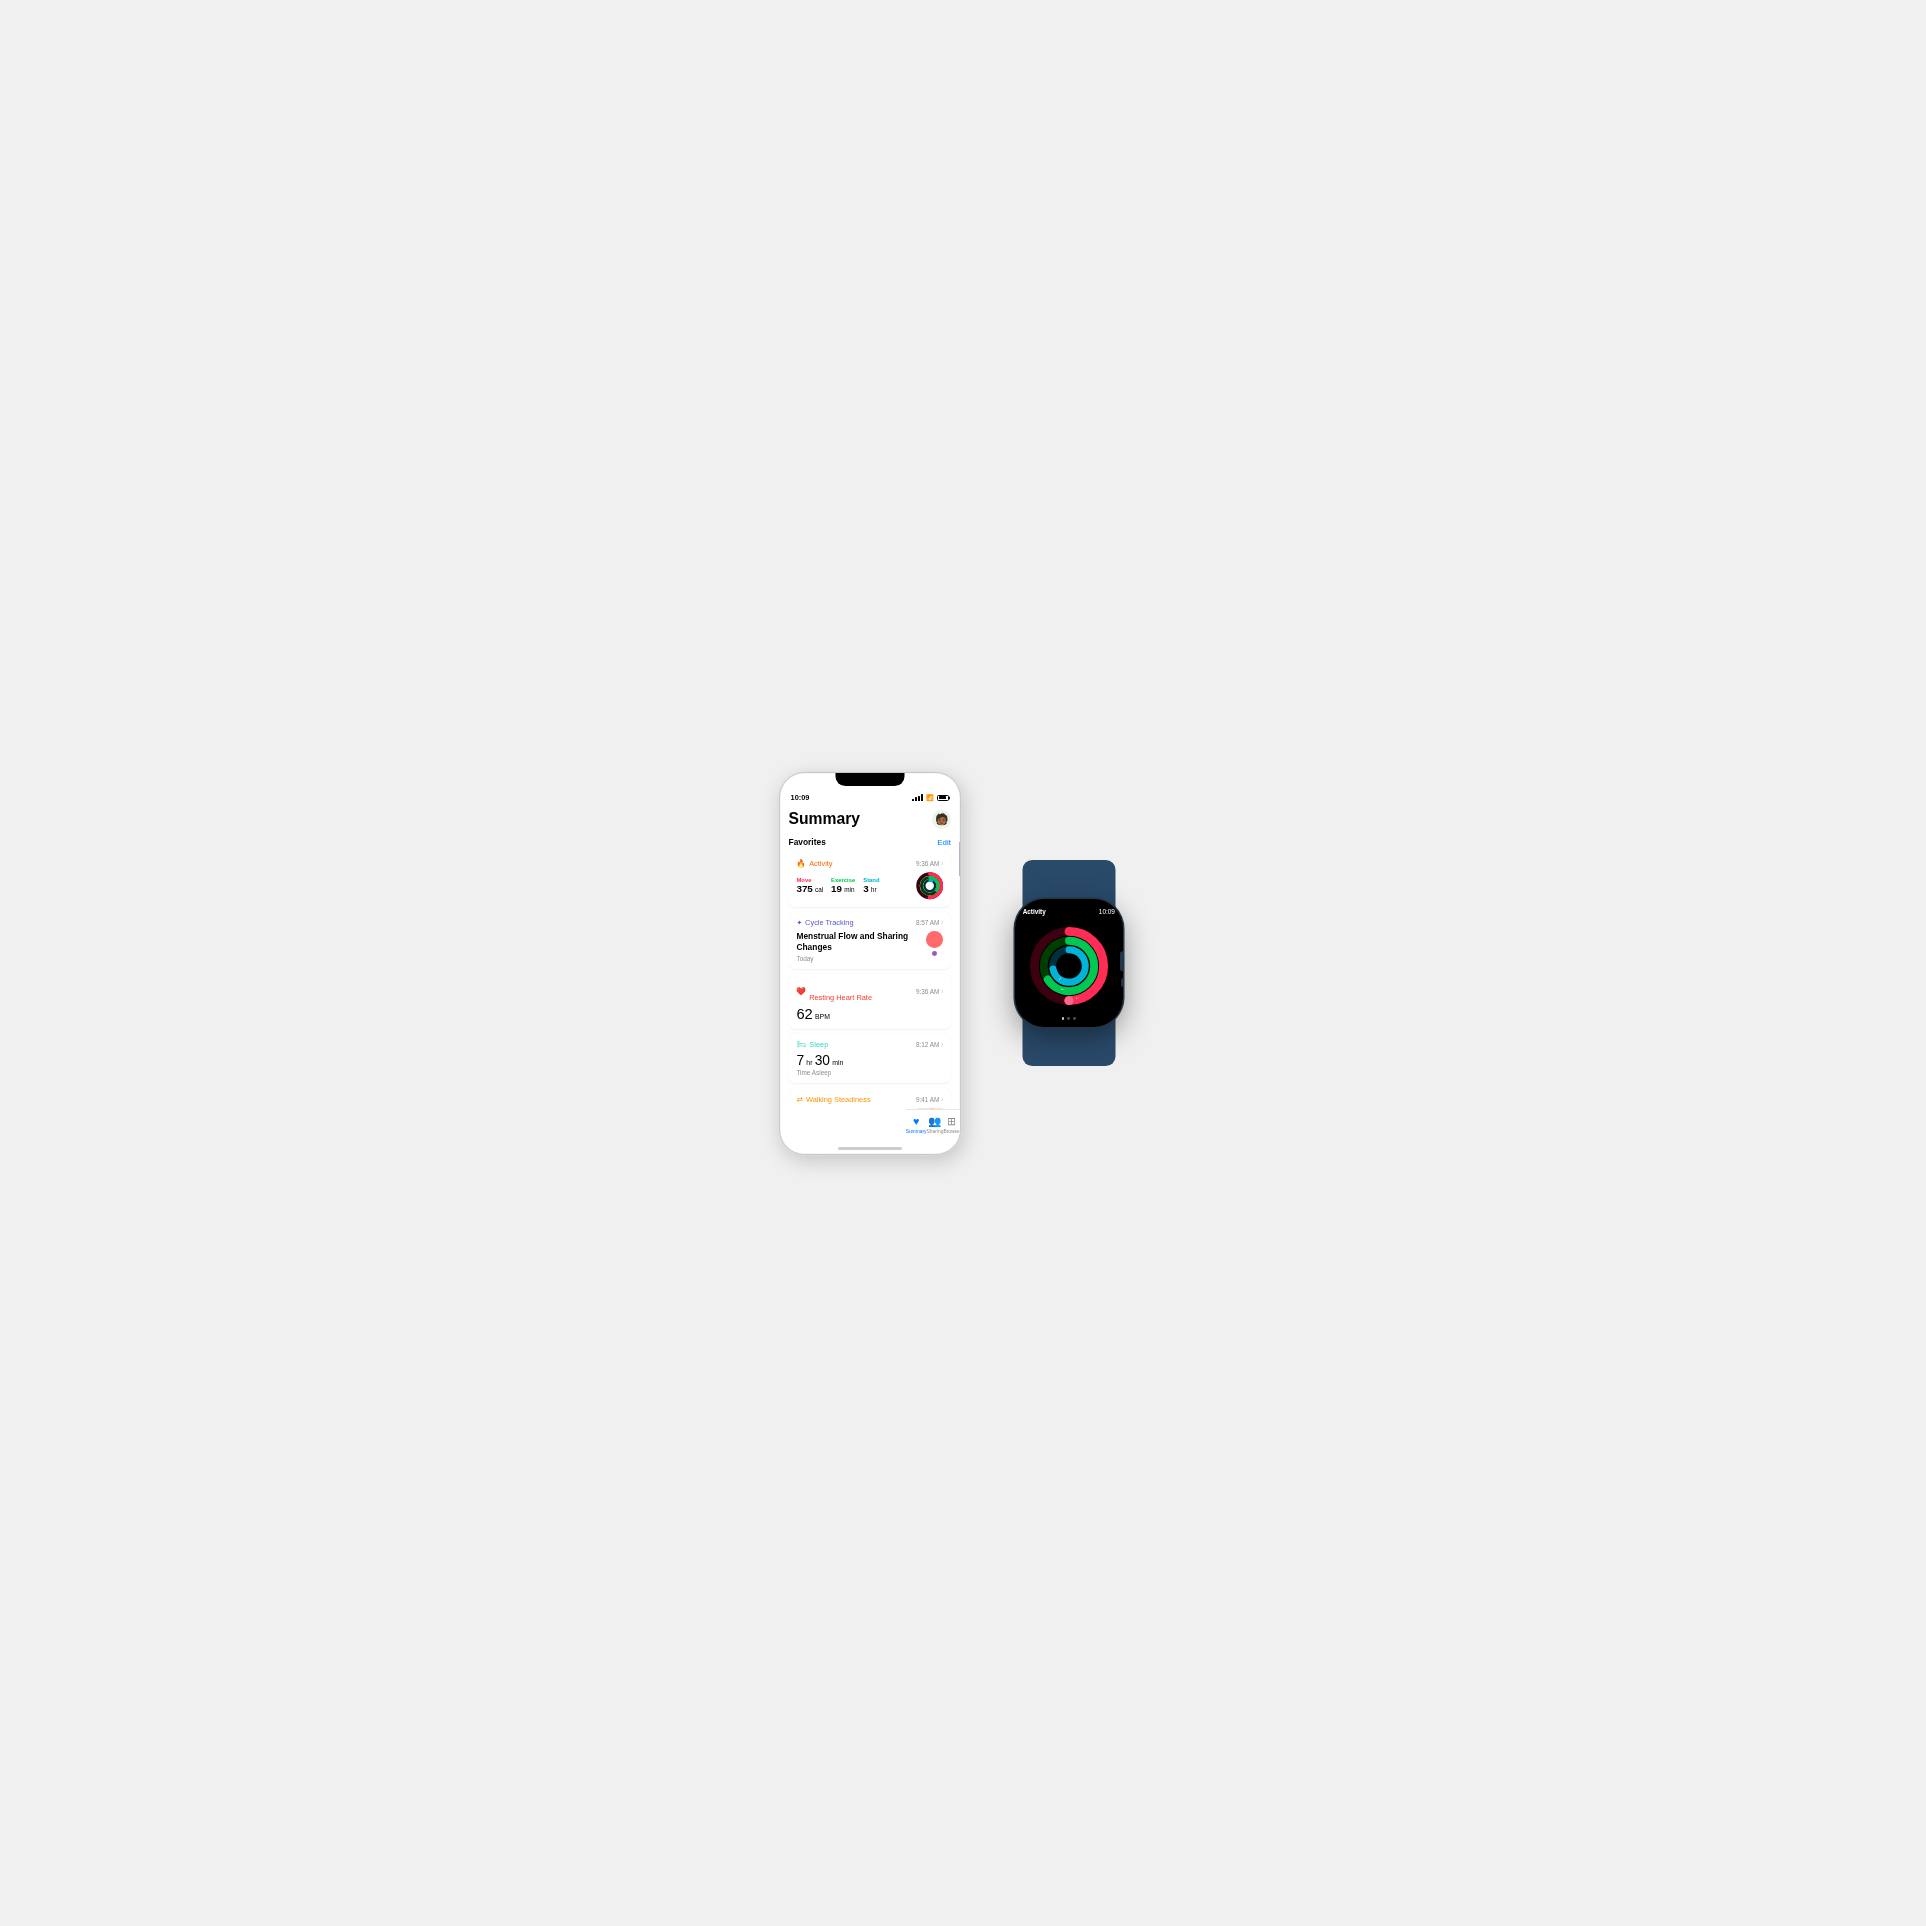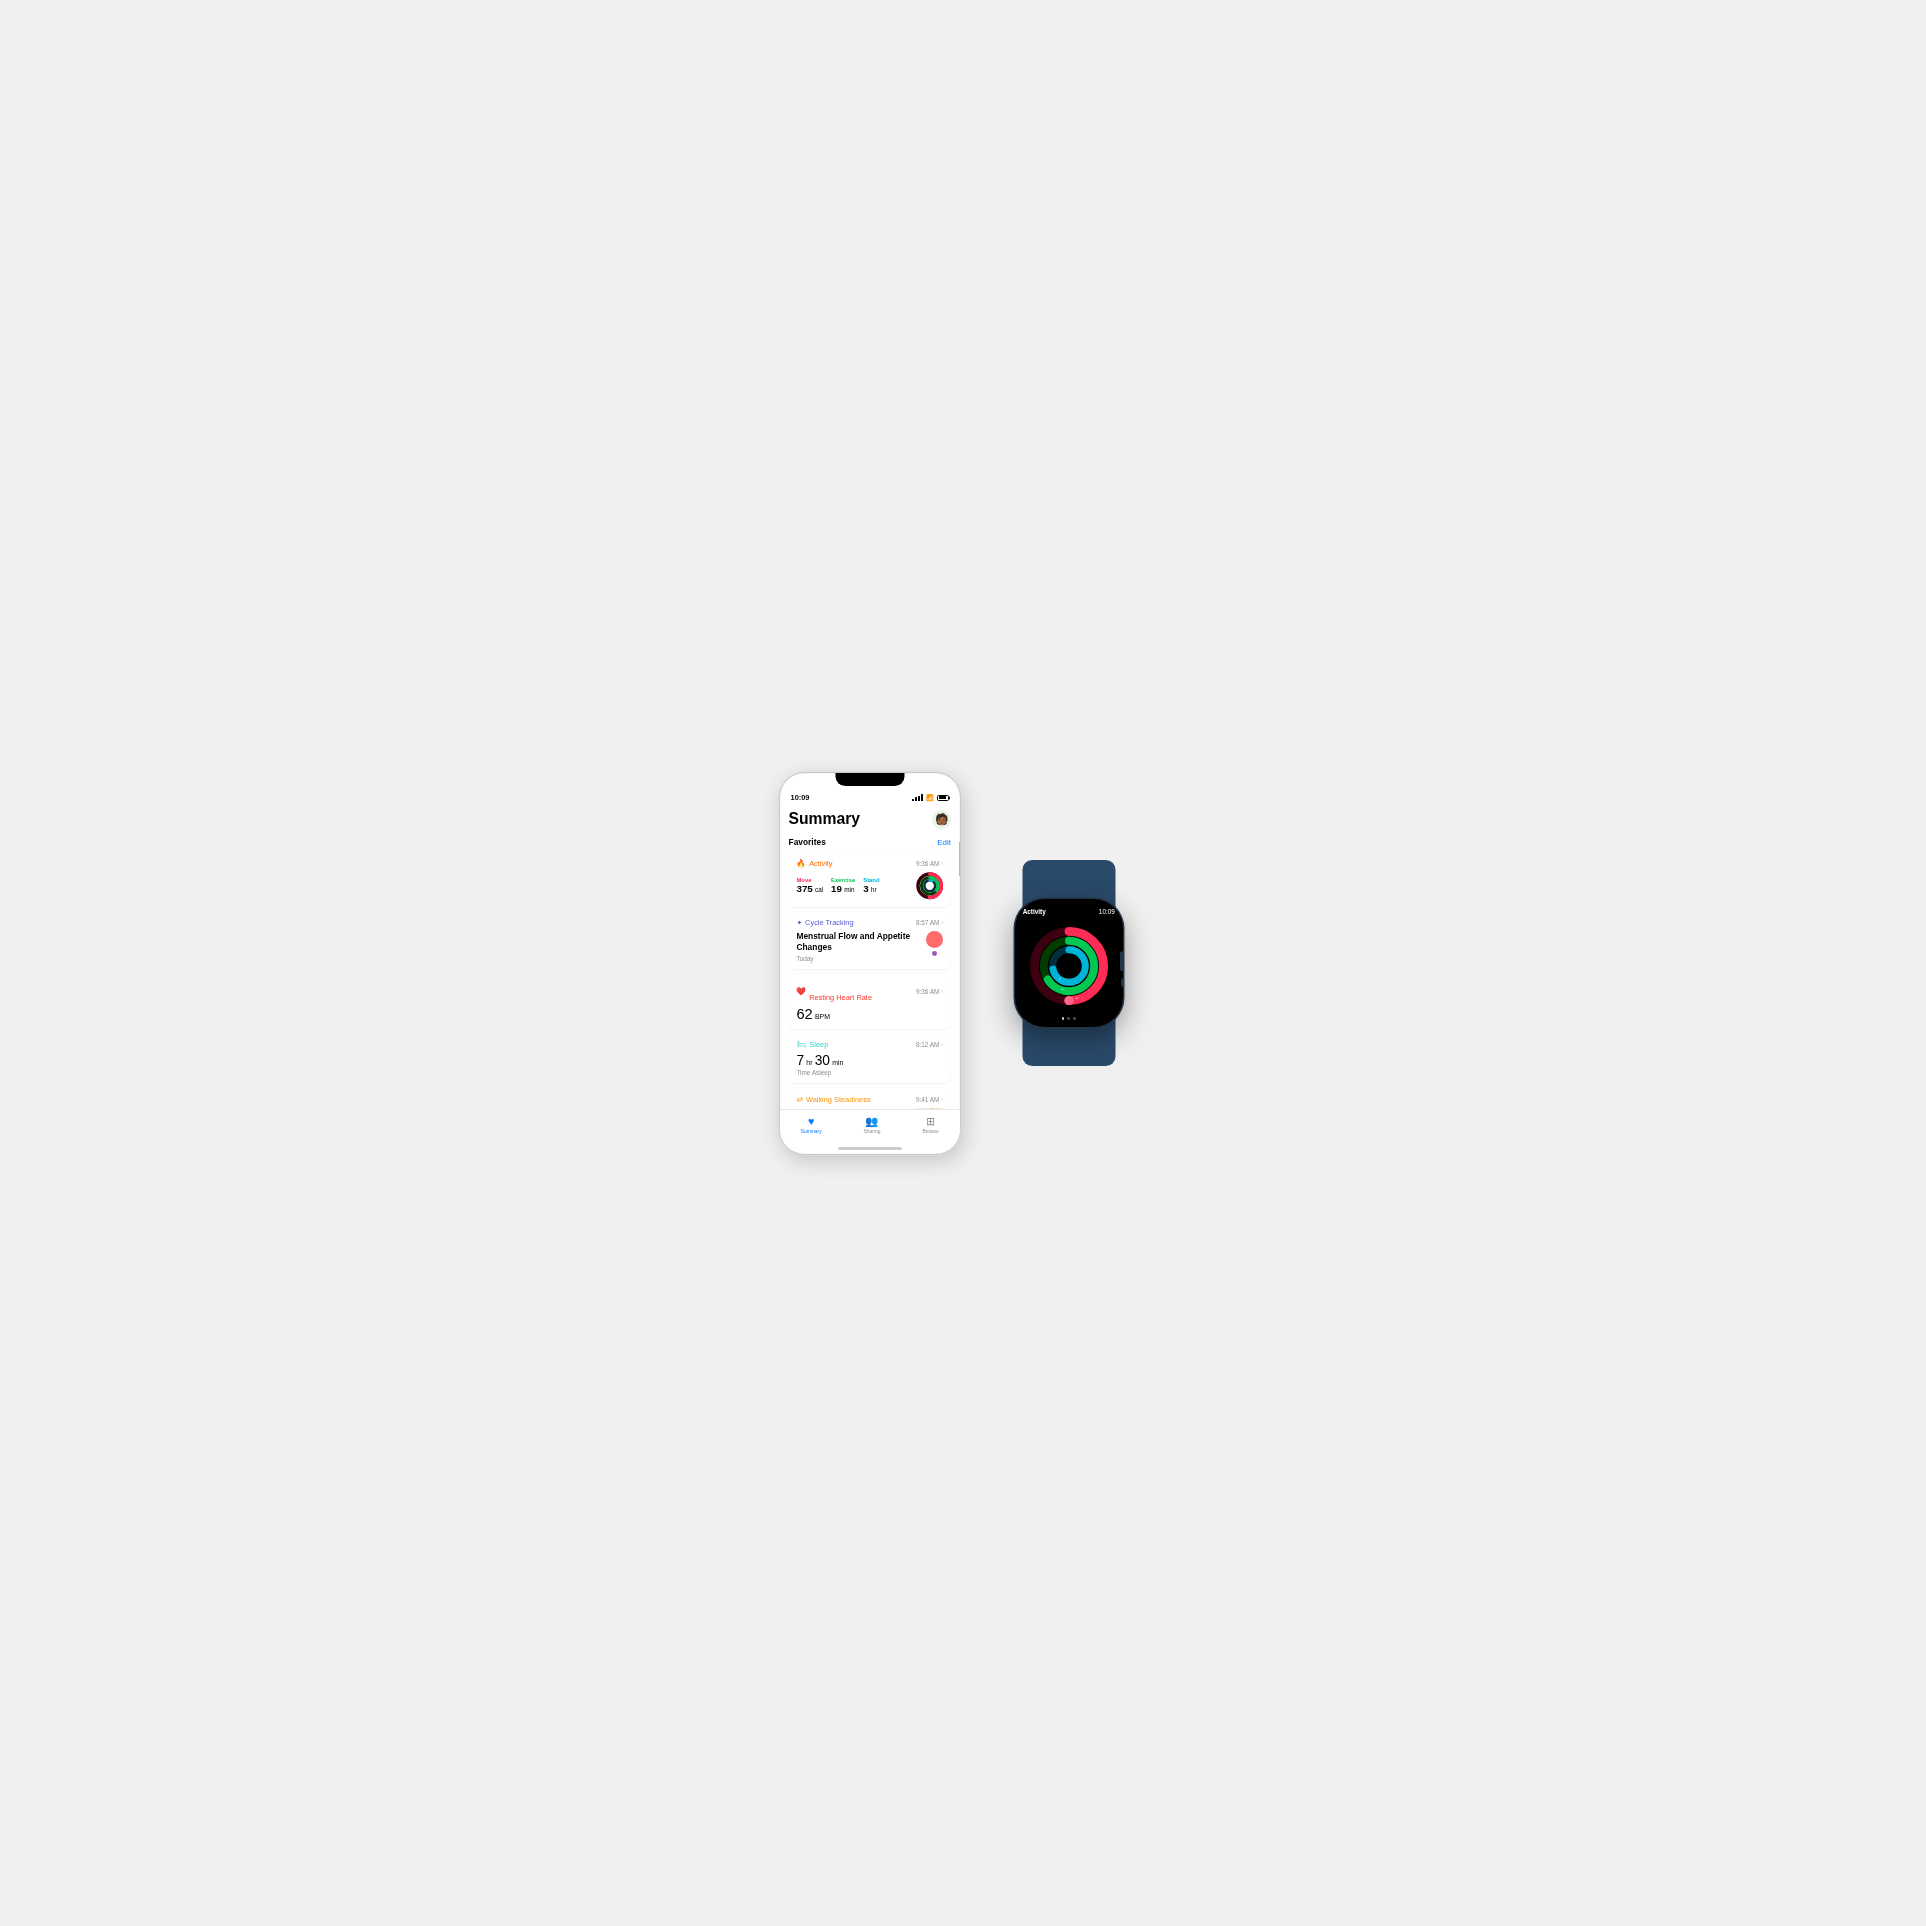--- a/index.html
+++ b/index.html
@@ -141,20 +141,21 @@
       border-radius: 0.5px;
     }
 
     
     .phone-content {
       flex: 1;
       overflow: hidden;
       padding: 0;
       display: flex;
       flex-direction: column;
+      align-items: flex-end;
     }
     .scroll-area {
       flex: 1;
       overflow-y: auto;
       padding: 4.9px 8.8px 4.9px;
       scrollbar-width: none;
     }
     .scroll-area::-webkit-scrollbar { display: none; }
 
     .page-header {
@@ -610,21 +611,21 @@
               <span class="card-icon" style="color:#5856D6; font-size:6.9px;">✦</span>
               <span class="card-title cycle-title">Cycle Tracking</span>
             </div>
             <div class="card-time">
               <span>8:57 AM</span>
               <span class="chevron">›</span>
             </div>
           </div>
           <div class="cycle-body">
             <div class="cycle-text">
-              <div class="cycle-main-title">Menstrual Flow and Appetite Changes</div>
+              <div class="cycle-main-title">Menstrual Flow and Sharing Changes</div>
               <div class="cycle-subtitle">Today</div>
             </div>
             <div class="cycle-visual">
               <div class="cycle-dot-large"></div>
               <div class="cycle-dot-small"></div>
             </div>
           </div>
         </div>
 
         <div class="card">

